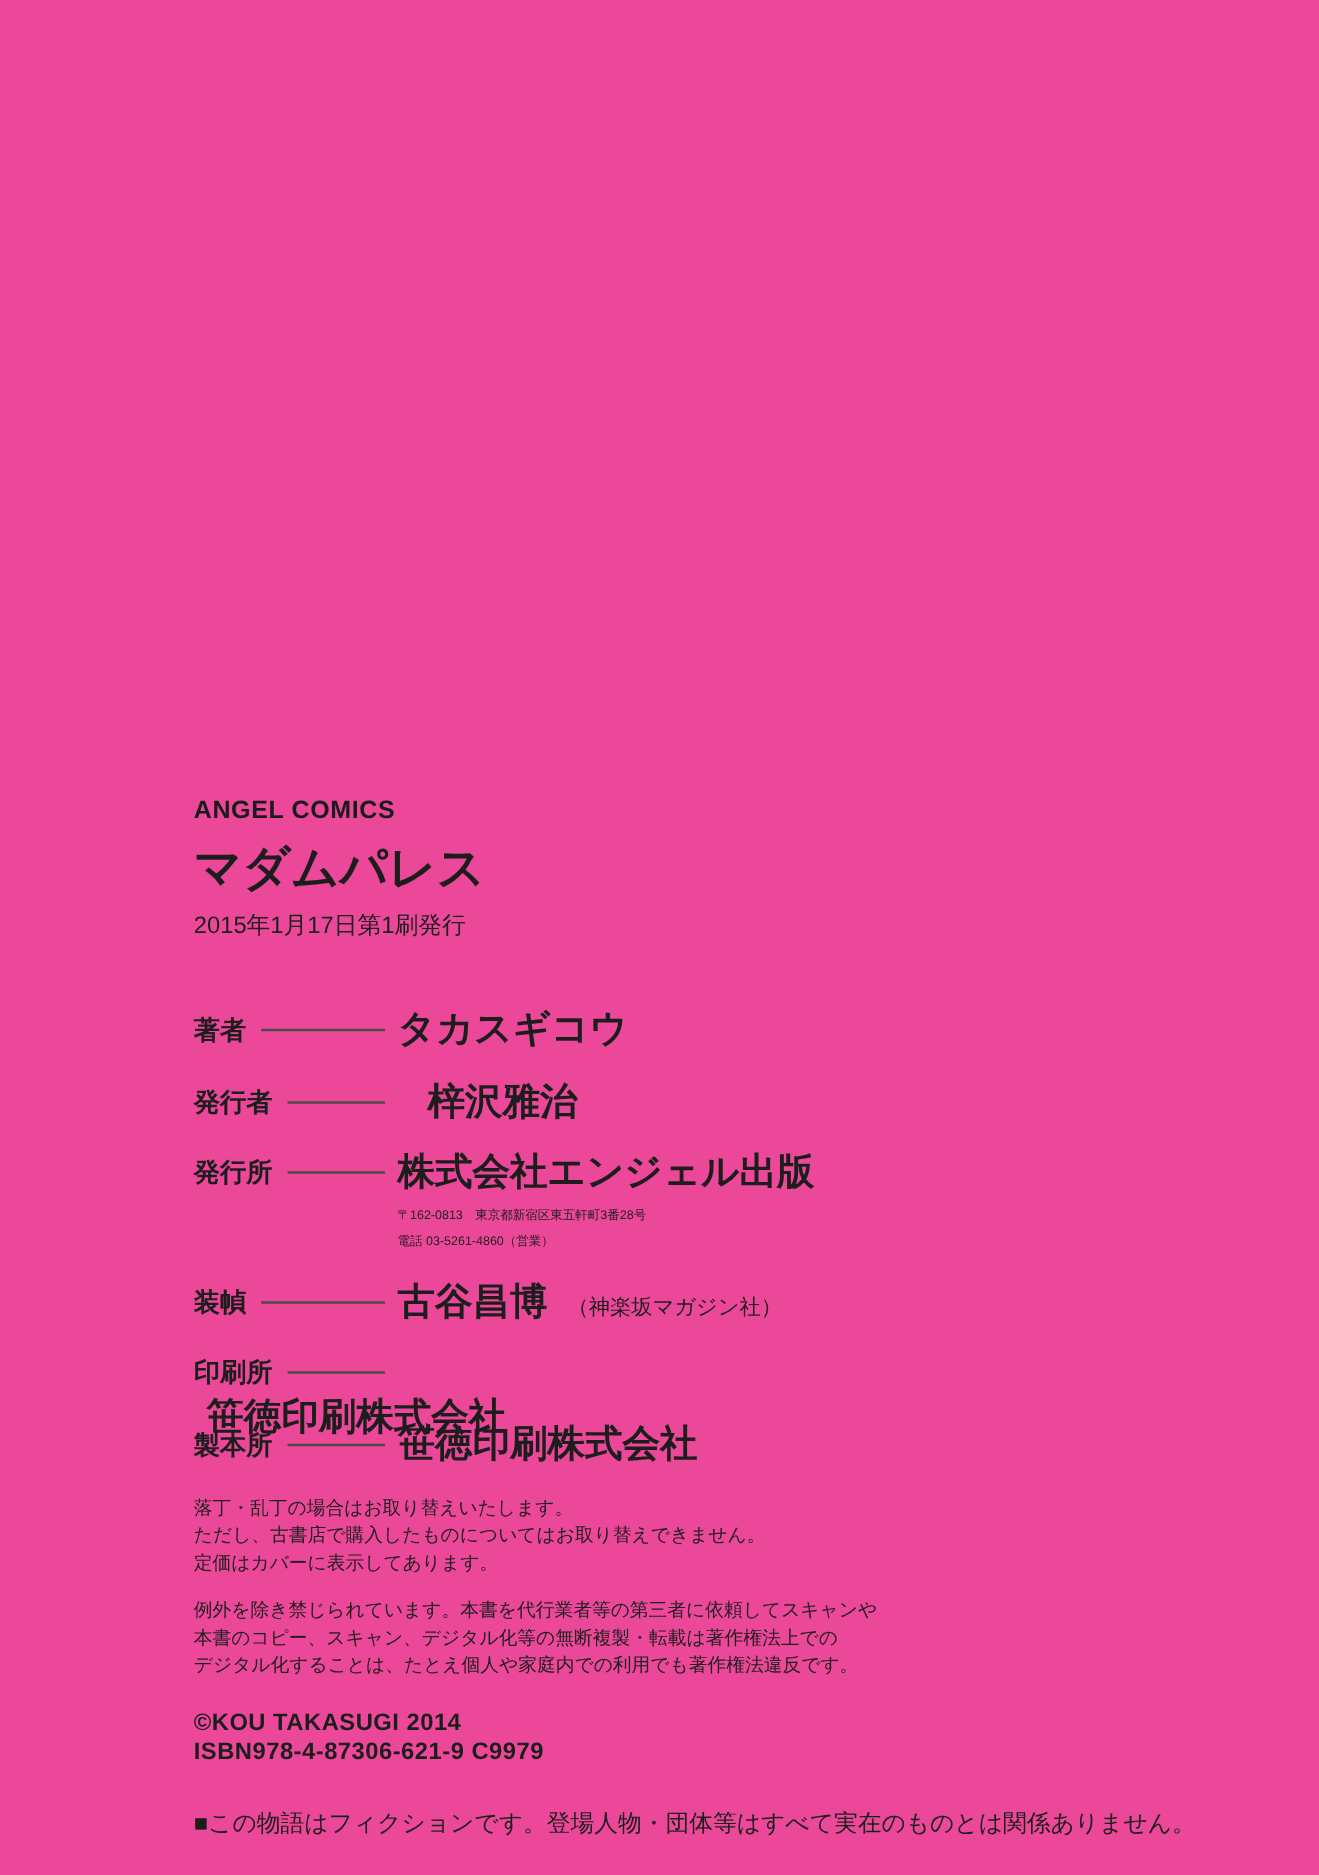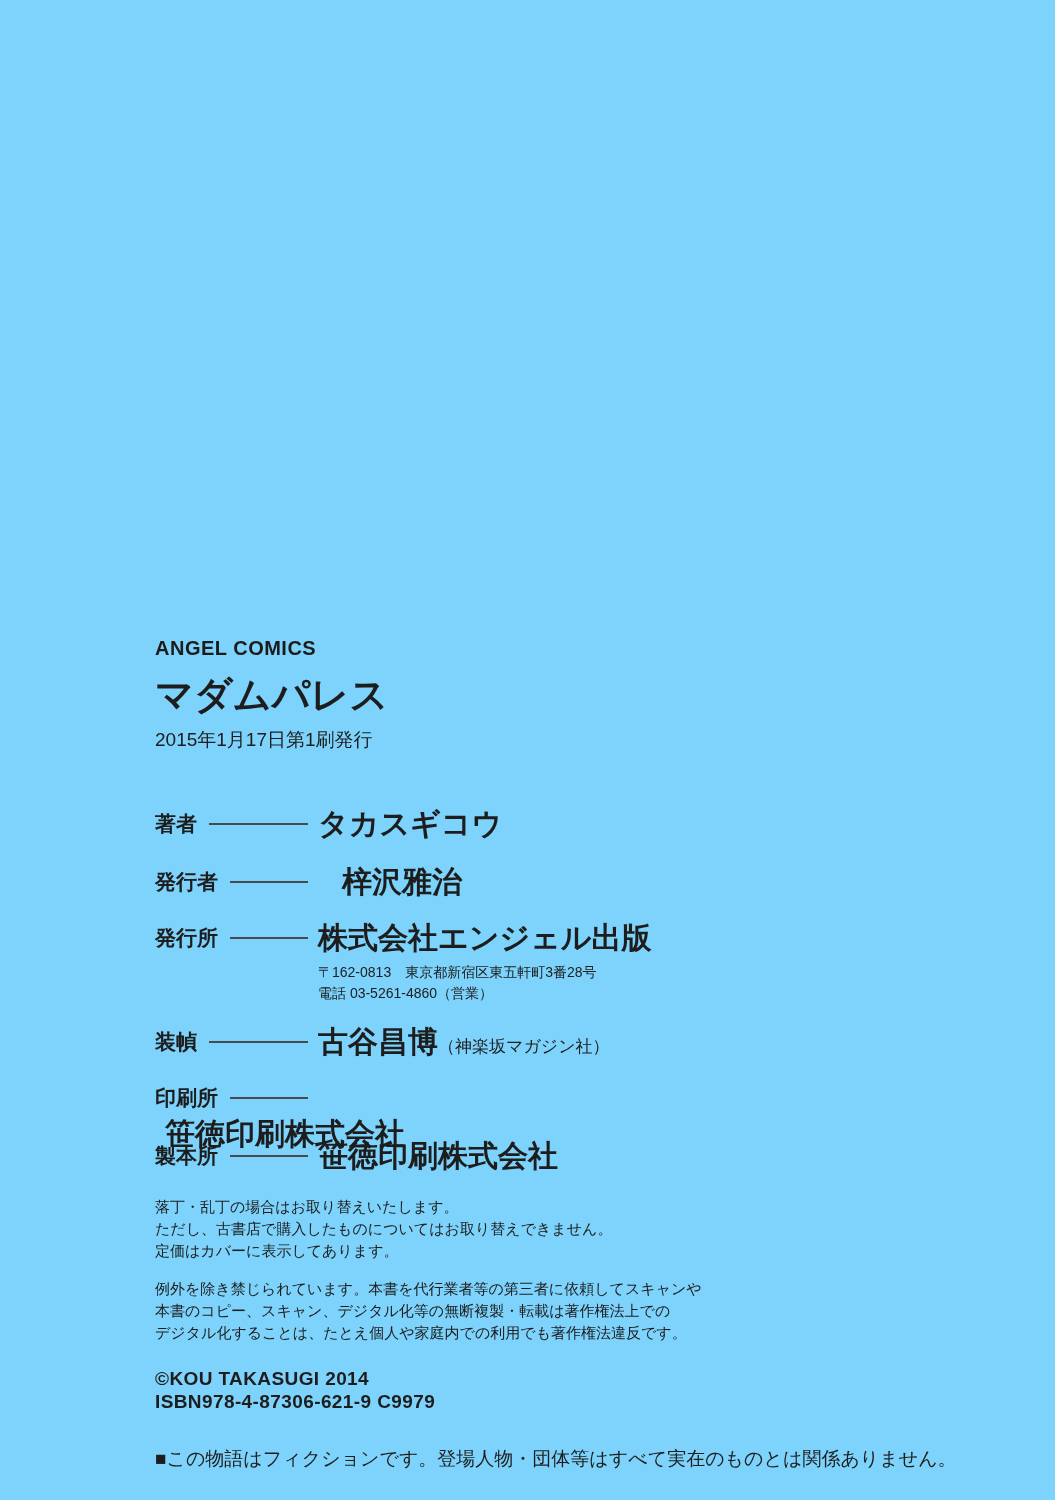--- a/index.html
+++ b/index.html
@@ -5,21 +5,21 @@
   html, body { margin: 0; padding: 0; }
   body {
     background: #e8e8e8;
     font-family: "Liberation Sans", "DejaVu Sans", sans-serif;
   }
   .page {
     position: relative;
     width: 1055px;
     height: 1500px;
     margin: 0 auto;
-    background: #7dd3fc;
+    background: #ec4899;
     color: #1d1d1d;
     overflow: hidden;
   }
   .abs { position: absolute; left: 155px; }
 
   .imprint {
     top: 637px;
     font-size: 20px;
     font-weight: bold;
     letter-spacing: 0.5px;
@@ -61,25 +61,25 @@
   .value-col { margin-left: 10px; }
   .cvalue {
     font-size: 30px;
     font-weight: bold;
     line-height: 36px;
     white-space: nowrap;
   }
   .cvalue .paren-note {
     font-size: 17px;
     font-weight: 500;
-    margin-left: 0;
+    margin-left: 16px;
   }
   .addr-block {
     margin-top: 6px;
-    font-size: 14px;
+    font-size: 10px;
     font-weight: 500;
     line-height: 21px;
     white-space: nowrap;
   }
 
   .row-author    { top: 806px; }
   .row-publisher { top: 864px; gap: 24px; }
   .row-pubhouse  { top: 920px; }
   .row-design    { top: 1024px; }
   .row-printer   { top: 1080px; flex-direction: column; }

